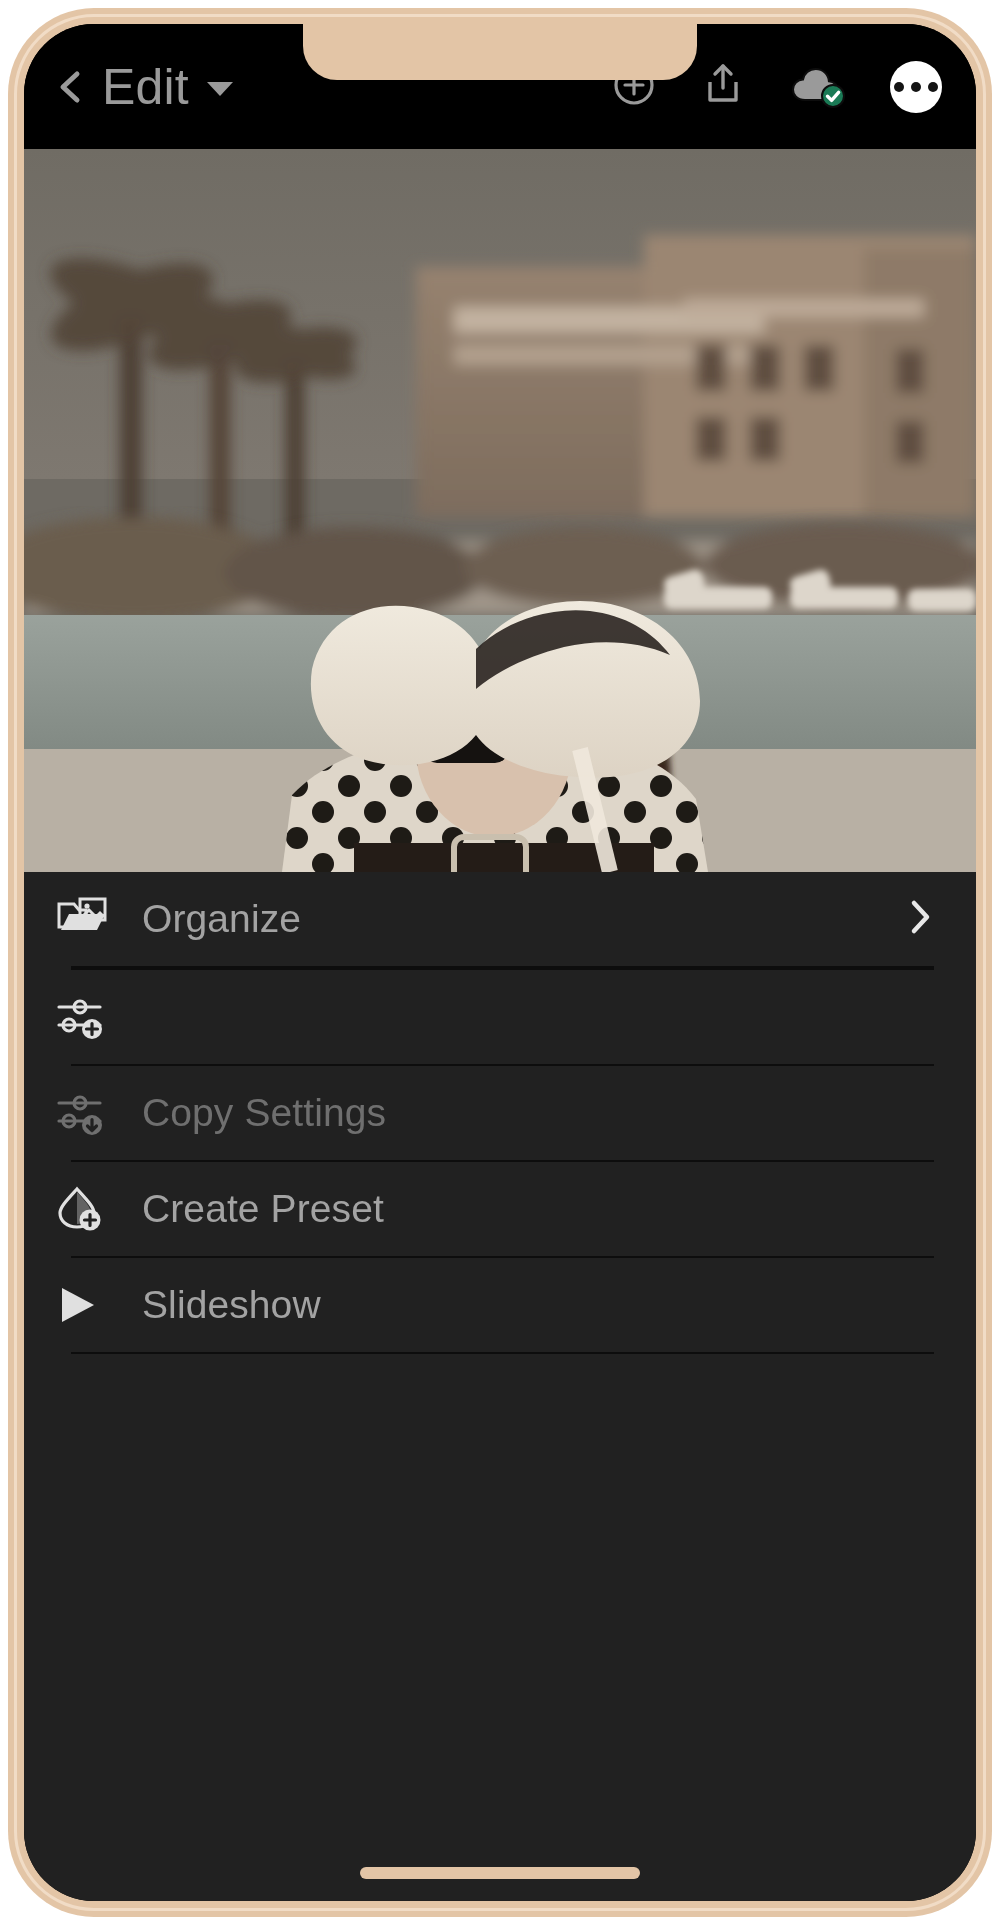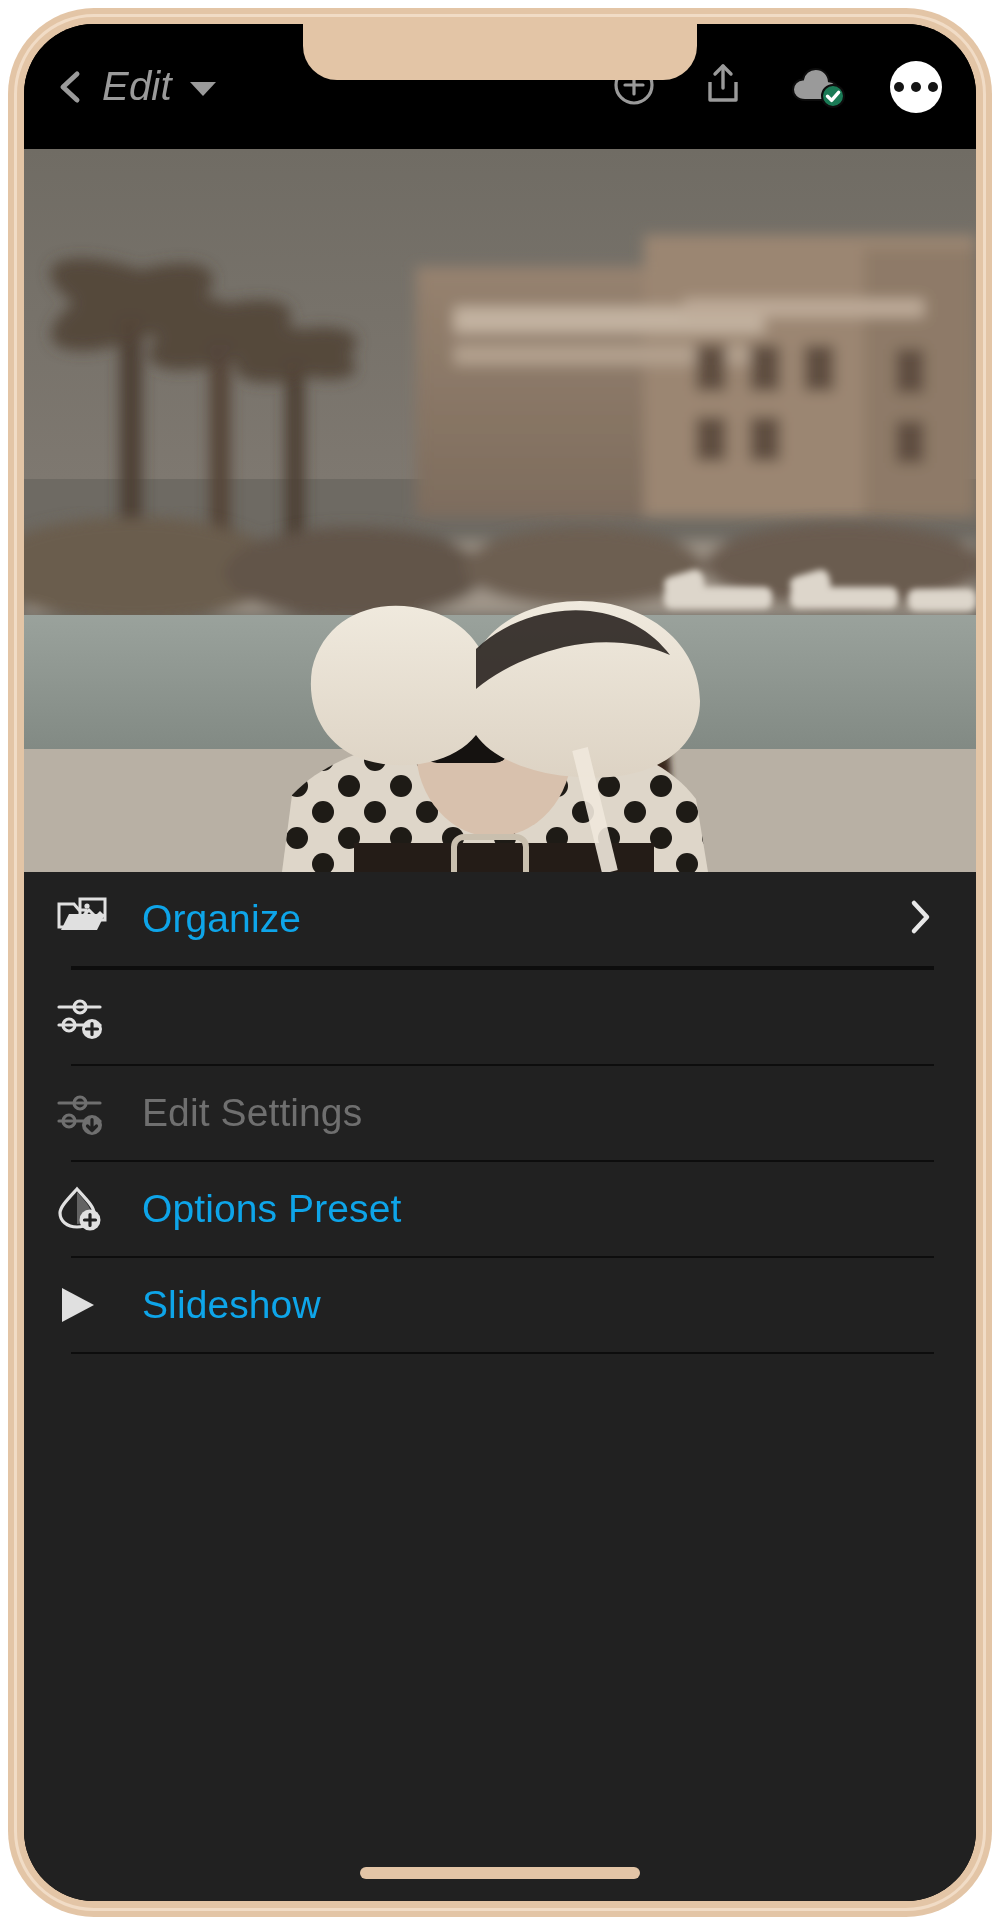--- a/index.html
+++ b/index.html
@@ -62,23 +62,22 @@
   }
   .tb-left {
     display: flex; align-items: center; gap: 14px;
   }
   .back-chevron {
     width: 34px; height: 34px;
     display: block;
   }
   .edit-label {
     color: #9a9a9a;
-    font-size: 40px;
+    font-size: 50px;
     letter-spacing: .2px;
-    font-style: italic;
   }
   .caret-down {
     width: 0; height: 0;
     border-left: 13px solid transparent;
     border-right: 13px solid transparent;
     border-top: 14px solid #9a9a9a;
     margin-left: 4px;
     margin-top: 5px;
   }
   .tb-spacer { flex: 1; }
@@ -129,21 +128,21 @@
   .menu-icon {
     width: 52px;
     min-width: 52px;
     display: flex;
     align-items: center;
     justify-content: flex-start;
   }
   .menu-label {
     margin-left: 34px;
     font-size: 39px;
-    color: #0ea5e9;
+    color: #a3a3a3;
     letter-spacing: .1px;
     white-space: nowrap;
   }
   .menu-item.disabled .menu-label { color: #6f6f6f; }
   .menu-chev { margin-left: auto; }
   .divider {
     height: 2px;
     background: #0d0d0d;
     margin: 0 42px 0 47px;
   }
@@ -375,35 +374,35 @@
       <div class="menu-item disabled">
         <span class="menu-icon">
           <svg viewBox="0 0 52 46" width="52" height="46" aria-hidden="true">
             <path d="M3 13 H44 M3 31 H44" stroke="#6f6f6f" stroke-width="3.2" stroke-linecap="round"></path>
             <circle cx="24" cy="13" r="6" fill="none" stroke="#6f6f6f" stroke-width="3.2"></circle>
             <circle cx="13" cy="31" r="6" fill="none" stroke="#6f6f6f" stroke-width="3.2"></circle>
             <circle cx="36" cy="35" r="10" fill="#6f6f6f"></circle>
             <path d="M36 29.5 V40.5 M31.5 36 L36 40.5 L40.5 36" fill="none" stroke="#212121" stroke-width="3.2" stroke-linecap="round" stroke-linejoin="round"></path>
           </svg>
         </span>
-        <span class="menu-label">Edit Settings</span>
+        <span class="menu-label">Copy Settings</span>
       </div>
       <div class="divider"></div>
 
       <div class="menu-item">
         <span class="menu-icon">
           <svg viewBox="0 0 52 46" width="52" height="46" aria-hidden="true">
             <path d="M21 3 C31 14 38 21 38 27 C38 35 31 41 21 41 C11 41 4 35 4 27
                      C4 21 11 14 21 3 Z" fill="none" stroke="#e0e0e0" stroke-width="3.2"></path>
             <path d="M21 6 C29 15 35 21.5 35 27 C35 33.5 29 38 21 38 Z" fill="#e0e0e0" opacity=".35"></path>
             <circle cx="34" cy="34" r="10.5" fill="#e0e0e0"></circle>
             <path d="M34 28.5 V39.5 M28.5 34 H39.5" stroke="#212121" stroke-width="3.2" stroke-linecap="round"></path>
           </svg>
         </span>
-        <span class="menu-label">Options Preset</span>
+        <span class="menu-label">Create Preset</span>
       </div>
       <div class="divider"></div>
 
       <div class="menu-item">
         <span class="menu-icon">
           <svg viewBox="0 0 52 46" width="52" height="46" aria-hidden="true">
             <path d="M6 6 L38 23 L6 40 Z" fill="#e0e0e0"></path>
           </svg>
         </span>
         <span class="menu-label">Slideshow</span>

